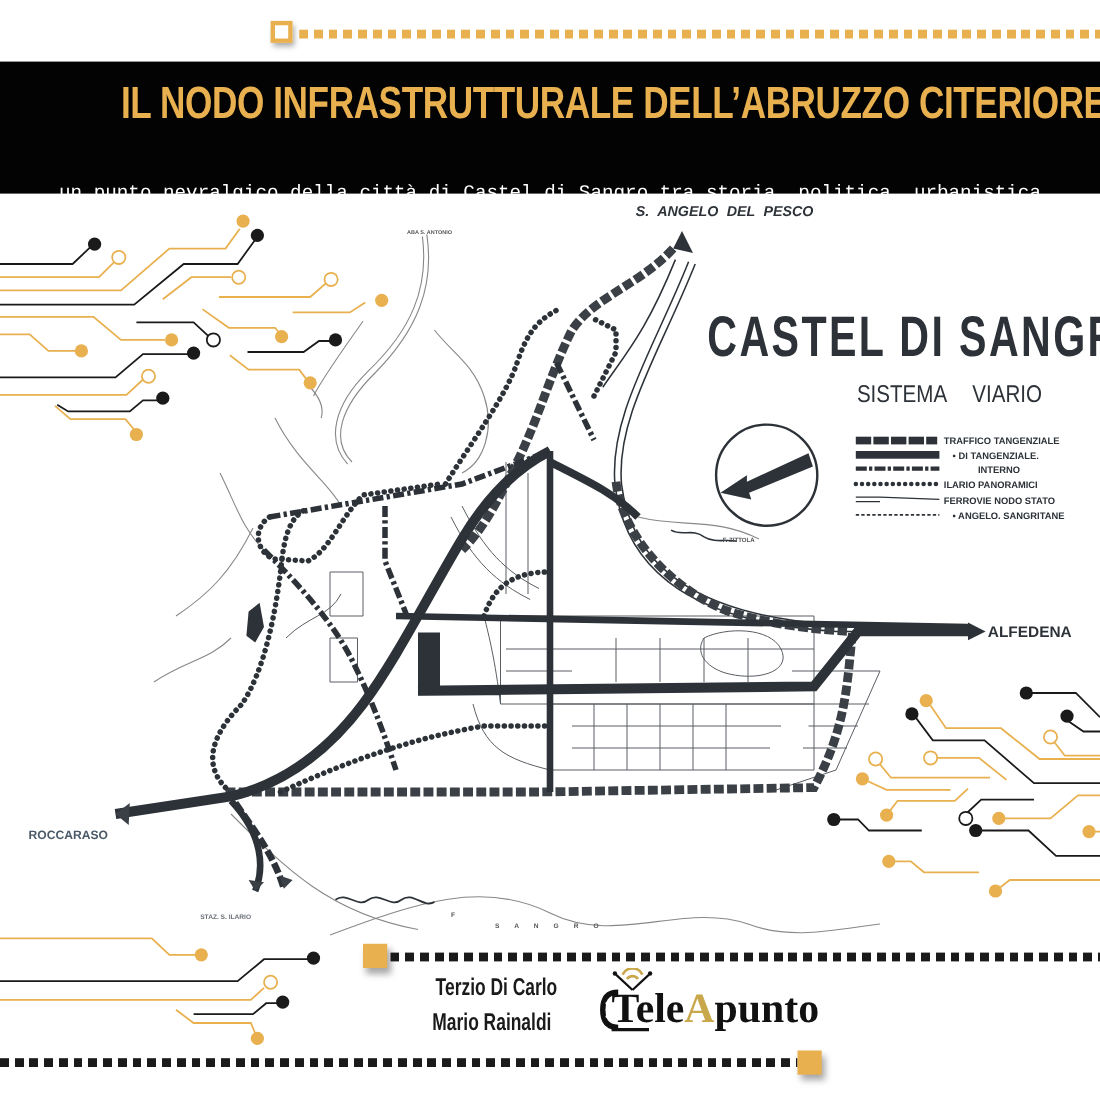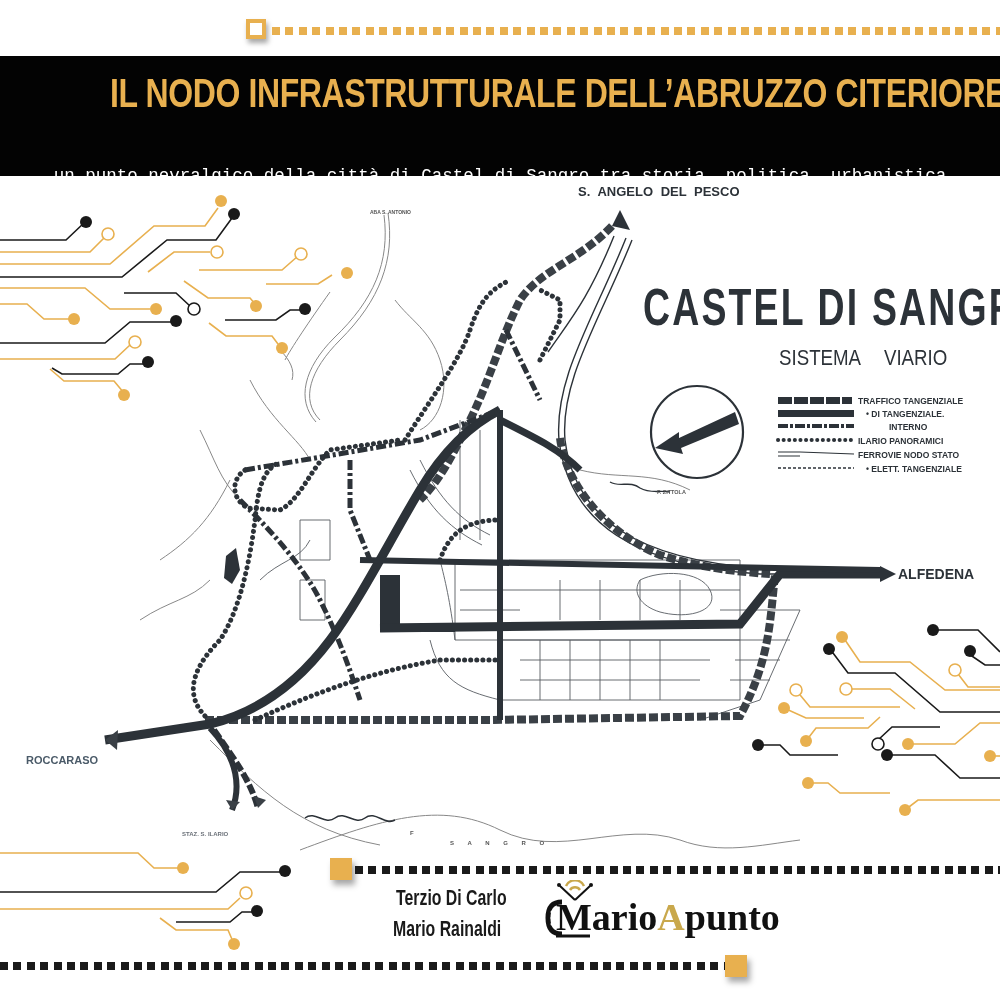--- a/index.html
+++ b/index.html
@@ -149,39 +149,39 @@
     <line x1="778" y1="468" x2="854" y2="468" stroke="#2c3238" stroke-width="1.6" stroke-dasharray="3 2"></line>
   </g>
 
   <path d="M880 574 L880 566 L896 574 L880 582 Z" fill="#2c3238"></path>
   <path d="M105 740 L118 730 L117 750 Z" fill="#3a4046"></path>
   <path d="M612 226 L620 210 L630 230 Z" fill="#2c3238"></path>
   <path d="M232 810 L226 800 L240 802 Z" fill="#3a4046"></path>
   <path d="M258 808 L254 796 L266 800 Z" fill="#3a4046"></path>
 </svg>
 
-<div class="map-label" style="left:578px; top:184px; font-size:13px; word-spacing:4px;">S. ANGELO DEL PESCO</div>
+<div class="map-label" style="left:578px; top:184px; font-size:13px; word-spacing:4px;font-style:italic;">S. ANGELO DEL PESCO</div>
 <div class="map-label" style="left:898px; top:566px; font-size:14px;">ALFEDENA</div>
 <div class="map-label" style="left:26px; top:754px; font-size:11px; color:#4a5a68;">ROCCARASO</div>
 <div class="map-label" style="left:182px; top:831px; font-size:6px; color:#6a7078;">STAZ. S. ILARIO</div>
 <div class="map-label" style="left:370px; top:209px; font-size:5px; color:#555;">ABA S. ANTONIO</div>
 <div class="map-label" style="left:657px; top:489px; font-size:5.5px; color:#555;">F. ZITTOLA</div>
 <div class="map-label" style="left:410px; top:830px; font-size:6px; color:#555;">F</div>
 <div class="map-label" style="left:450px; top:840px; font-size:6px; color:#555; letter-spacing:6px;">S A N G R O</div>
 
 <div class="castel-title">CASTEL DI SANGRO</div>
 <div class="sistema">SISTEMA VIARIO</div>
 
 <div>
   <div class="legend-text" style="left:858px; top:396px;">TRAFFICO TANGENZIALE</div>
   <div class="legend-text" style="left:866px; top:409px;">•   DI TANGENZIALE.</div>
   <div class="legend-text" style="left:889px; top:422px;text-align:right;">INTERNO</div>
   <div class="legend-text" style="left:858px; top:436px;">ILARIO PANORAMICI</div>
   <div class="legend-text" style="left:858px; top:450px;">FERROVIE NODO STATO</div>
-  <div class="legend-text" style="left:866px; top:464px;">•   ELETT. TANGENZIALE</div>
+  <div class="legend-text" style="left:866px; top:464px;">•   ANGELO. SANGRITANE</div>
 </div>
 
 <svg class="abs" style="left:0; top:0;" width="1000" height="999">
   <g fill="none" stroke-width="1.6">
 
     <path d="M0 240 L66 240 L85 222" stroke="#1a1a1a"></path>
     <path d="M0 252 L90 252 L104 238" stroke="#e8b04f"></path>
     <path d="M0 264 L110 264 L154 226 L205 226 L218 208" stroke="#e8b04f"></path>
     <path d="M0 277 L122 277 L167 240 L216 240 L232 218" stroke="#1a1a1a"></path>
     <path d="M148 272 L174 252 L210 252" stroke="#e8b04f"></path>
@@ -281,14 +281,14 @@
   <line x1="48" y1="6" x2="33" y2="20" stroke="#111" stroke-width="2"></line>
   <circle cx="17" cy="5" r="2" fill="#111"></circle>
     <circle cx="49" cy="5" r="2" fill="#111"></circle>
   <path d="M20 22 C8 22, 6 30, 6 38 C6 46, 8 54, 20 54" fill="none" stroke="#111" stroke-width="5"></path>
   <circle cx="10" cy="32" r="1.5" fill="#fff"></circle>
     <circle cx="10" cy="38" r="1.5" fill="#fff"></circle>
     <circle cx="10" cy="44" r="1.5" fill="#fff"></circle>
   <path d="M14 56 L48 56" stroke="#111" stroke-width="3"></path>
 </svg>
 <div class="brand">
-  <span>Mario</span><span class="accent">A</span><span>punto</span>
+  <span>Tele</span><span class="accent">A</span><span>punto</span>
 </div>
 
 </body></html>

